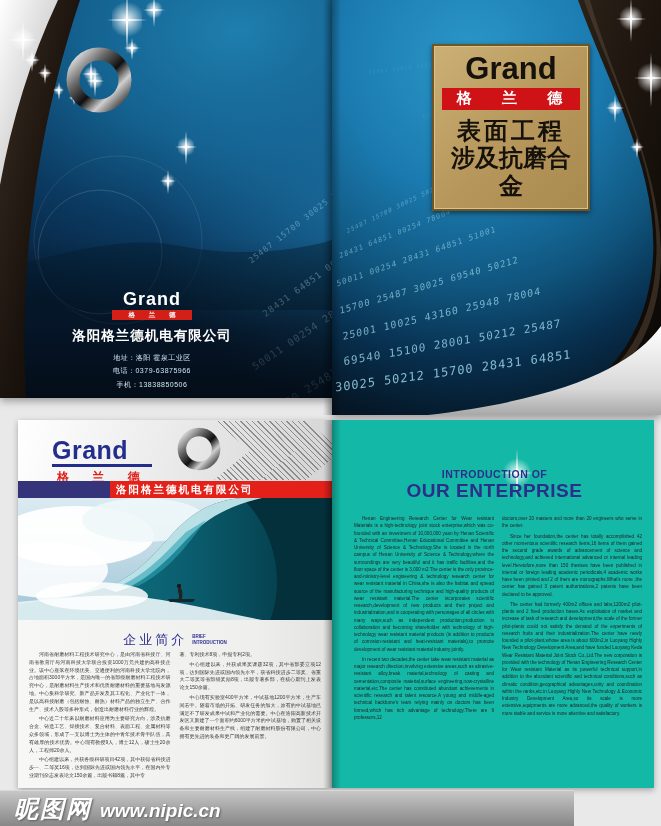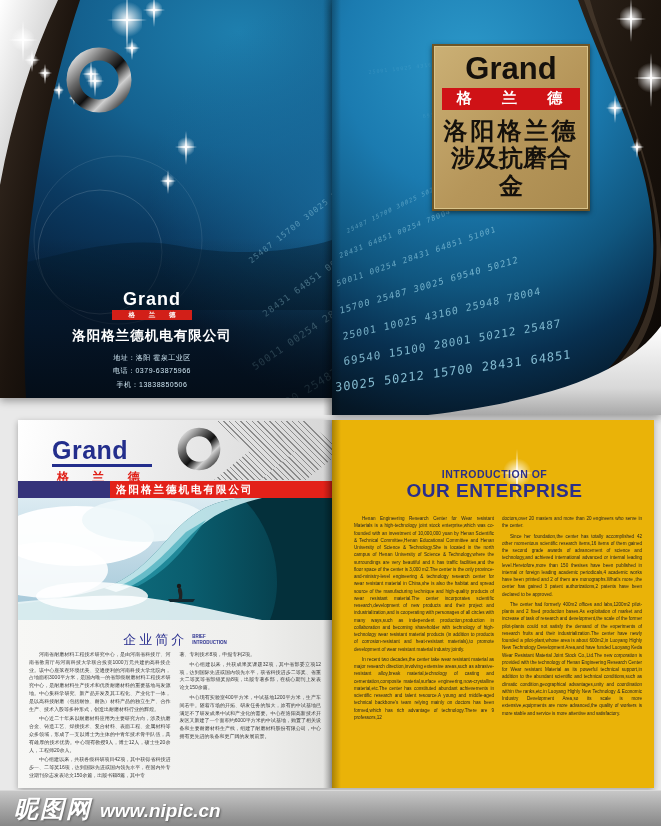--- a/index.html
+++ b/index.html
@@ -77,37 +77,37 @@
   .il-title{left:0;top:210px;width:100%;text-align:center;color:#2a2f8f;}
   .il-title .cn{font-size:13px;font-weight:normal;letter-spacing:3px;vertical-align:middle;}
   .il-title .en{display:inline-block;vertical-align:middle;margin-left:5px;font-size:4.5px;font-weight:bold;
     line-height:1.25;text-align:left;}
   .il-cols{left:11px;top:231px;width:292px;height:132px;display:flex;gap:9px;overflow:hidden;}
   .il-col{width:142px;font-size:5px;line-height:1.56;color:#3a3a3a;text-align:justify;}
   .il-col p{margin:0 0 2px;text-indent:10px;}
   .il-col p.cont{text-indent:0;}
 
   
-  .inner-right{left:332px;top:420px;width:322px;height:368px;background:#eab308;overflow:hidden;
+  .inner-right{left:332px;top:420px;width:322px;height:368px;background:#14b8a6;overflow:hidden;
     box-shadow:0 2px 6px rgba(0,0,0,.3);}
   .ir-heading{left:70px;top:48px;width:185px;text-align:center;color:#2b2f8a;}
   .ir-h1{font-size:10.5px;font-weight:bold;letter-spacing:.5px;line-height:1.2;}
   .ir-h2{font-size:19px;font-weight:bold;letter-spacing:.5px;line-height:1.1;}
   .ir-cols{left:22px;top:95px;width:288px;height:262px;display:flex;gap:8px;overflow:hidden;}
   .ir-col{width:140px;font-size:4.6px;line-height:1.58;color:#252525;text-align:justify;}
   .ir-col p{margin:0 0 3px;text-indent:8px;}
   .ir-col p.cont{text-indent:0;}
 
   
   .fold{width:18px;background:linear-gradient(90deg,rgba(0,0,0,0) 0%,rgba(0,0,0,.28) 50%,rgba(0,0,0,0) 100%);}
   .fold-top{left:323px;top:0;height:415px;}
   .fold-bottom{left:323px;top:420px;height:368px;}
 
   
-  .wm-bar{left:0;top:790px;width:661px;height:36px;background:linear-gradient(180deg,#c7c7c7 0%,#a9a9a9 45%,#878787 100%);
+  .wm-bar{left:0;top:790px;width:574px;height:36px;background:linear-gradient(180deg,#c7c7c7 0%,#a9a9a9 45%,#878787 100%);
     border-top:1px solid #d9d9d9;box-sizing:border-box;}
   .wm-left{position:absolute;left:14px;top:2px;color:#fff;font-style:italic;font-weight:bold;
     text-shadow:1px 1px 2px rgba(90,90,90,.9);white-space:nowrap;}
   .wm-site{font-size:24px;letter-spacing:2px;}
   .wm-url{font-size:19px;margin-left:8px;}
   .wm-badge{position:absolute;left:362px;top:5px;width:290px;height:23px;background:#9f9f9f;
     color:#fff;font-size:13.5px;line-height:23px;text-align:center;letter-spacing:.5px;}
 </style>
 </head>
 <body>
@@ -215,21 +215,21 @@
         </linearGradient>
       </defs>
       <path d="M246,0 L329,0 L329,415 L200,415 C272,392 316,338 321,258 C326,168 276,84 246,0 Z" fill="url(#swF)"></path>
       <path d="M252,0 C282,86 330,170 324,262 C320,332 284,386 216,412 C290,392 330,336 329,250 C326,160 280,80 258,0 Z" fill="#5a4a3a" opacity=".5"></path>
       <path d="M329,326 C300,366 236,398 96,415 L329,415 Z" fill="url(#silF)"></path>
     </svg>
 
     <div class="abs gold-box">
       <div class="gb-grand">Grand</div>
       <div class="gb-redbar">格 兰 德</div>
-      <div class="gb-cn1">洛阳格兰德</div>
+      <div class="gb-cn1">表面工程</div>
       <div class="gb-cn2">涉及抗磨合金</div>
     </div>
 
     <i class="star" style="left:288px;top:2px;width:22px;height:36px"></i>
     <i class="star" style="left:306px;top:58px;width:26px;height:44px"></i>
     <i class="star" style="left:276px;top:98px;width:14px;height:22px"></i>
     <i class="star" style="left:300px;top:140px;width:10px;height:16px"></i>
   </div>
 
   <div class="abs inner-left">

